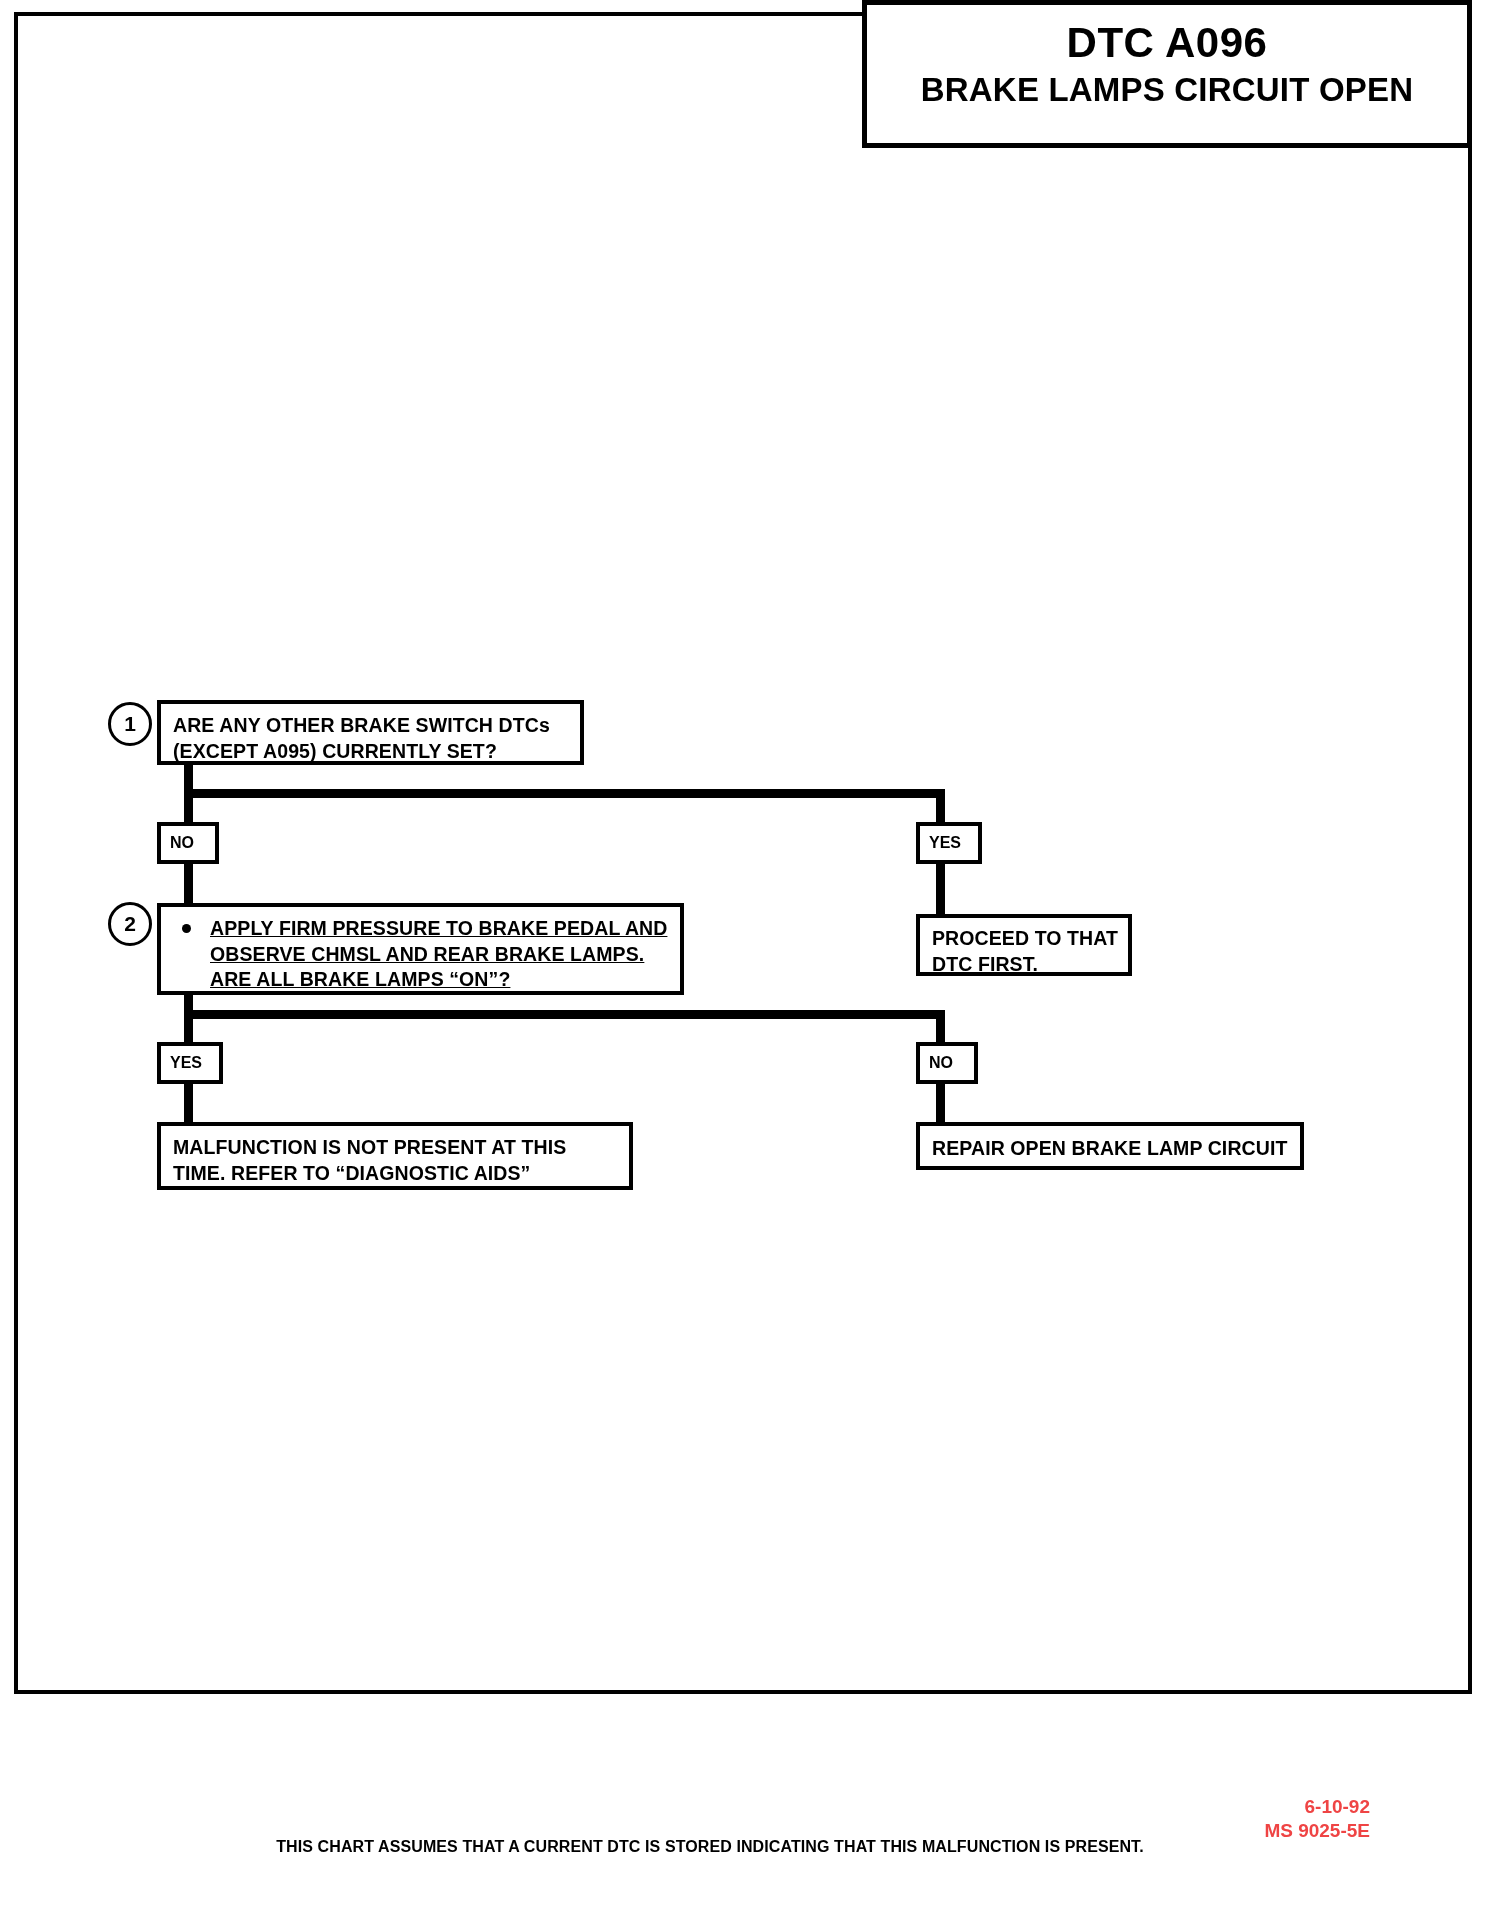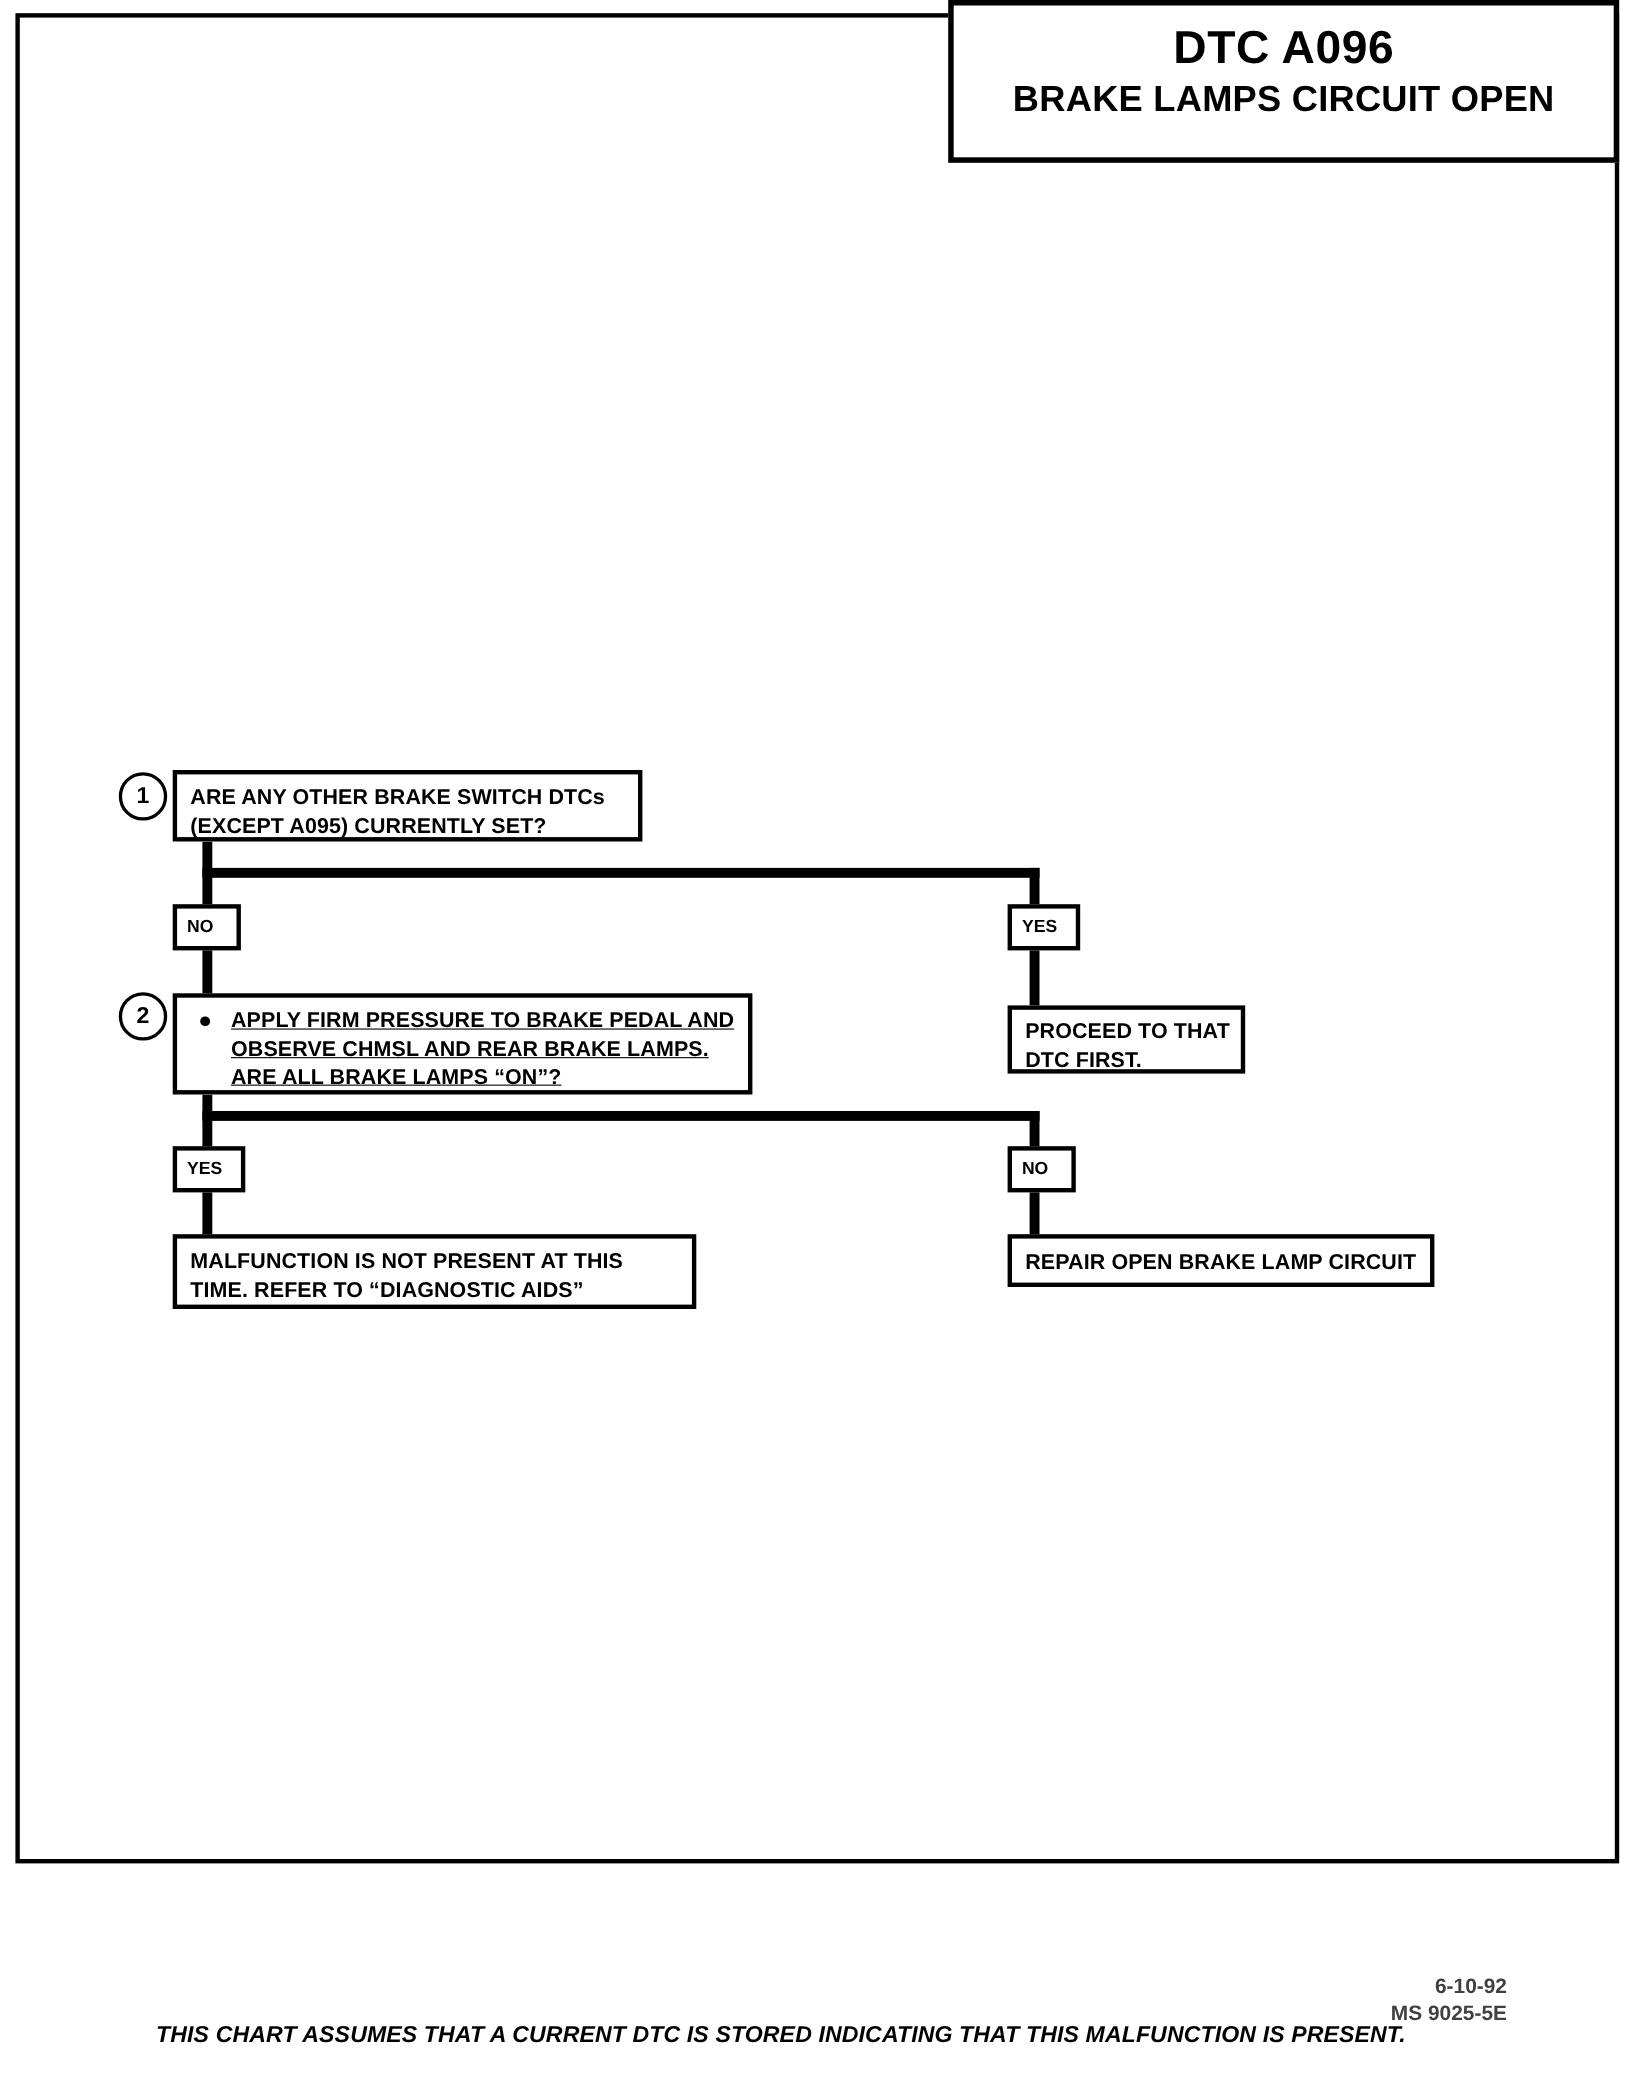--- a/index.html
+++ b/index.html
@@ -192,35 +192,34 @@
   #l2-right-dn  { left: 936px; top: 1010px; height: 37px; }
   #l2-yes-dn    { left: 184px; top: 1080px; height: 46px; }
   #l2-no-dn     { left: 936px; top: 1080px; height: 46px; }
 
   
   .footer-note {
     position: absolute;
     left: 130px;
     top: 1838px;
     width: 1160px;
-    font-size: 21px;
+    font-size: 16px;
     font-weight: bold;
     color: #000;
     text-align: center;
     letter-spacing: 0.1px;
-    font-style: italic;
   }
   .footer-meta {
     position: absolute;
     right: 118px;
     top: 1795px;
     text-align: right;
     font-size: 19px;
     font-weight: bold;
-    color: #404040;
+    color: #ef4444;
     line-height: 1.25;
   }
 </style>
 </head>
 <body>
 
 <div id="page">
 
   <div class="page-border"></div>
 

